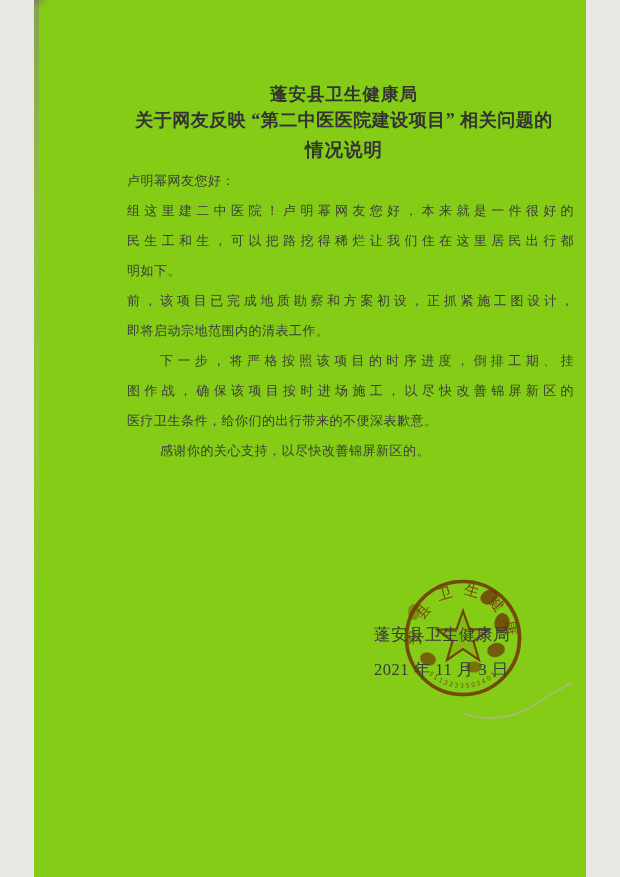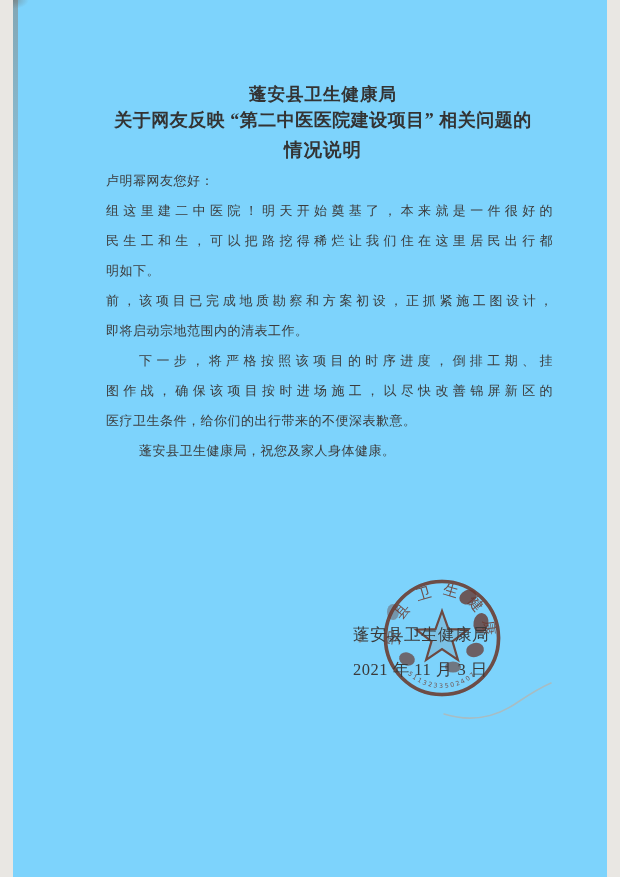--- a/index.html
+++ b/index.html
@@ -1,18 +1,18 @@
 <!DOCTYPE html>
 <html><head>
 <meta charset="utf-8">
 <style>
   html,body{margin:0;padding:0;background:#e9e7e3;}
   .page{
-    position:relative;width:594px;height:877px;margin:0 auto;
-    background:#7dd3fc;overflow:hidden;
+    position:relative;width:552px;height:877px;margin:0 auto;
+    background:#84cc16;overflow:hidden;
     font-family:"Liberation Serif","DejaVu Serif",serif;
     color:#3a3a3a;
   }
   
   .scan-edge{position:absolute;left:0;top:0;width:5px;height:700px;z-index:0;
     background:linear-gradient(180deg,rgba(135,130,122,.55),rgba(165,160,152,.35) 28%,rgba(190,186,180,.18) 60%,rgba(200,196,190,0) 96%);}
   .scan-corner{position:absolute;left:0;top:0;width:16px;height:9px;z-index:0;
     background:radial-gradient(ellipse at 0 0,rgba(110,105,98,.5),rgba(110,105,98,0) 70%);}
   .speck{position:absolute;left:346px;top:636px;width:3px;height:7px;background:#9a948c;
     border-radius:2px;transform:rotate(15deg);opacity:.65;z-index:3;}
@@ -44,29 +44,29 @@
 
   <div class="scan-edge"></div>
   <div class="scan-corner"></div>
 
   <div class="title t1">蓬安县卫生健康局</div>
   <div class="title t2">关于网友反映 “第二中医医院建设项目” 相关问题的</div>
   <div class="title t3">情况说明</div>
 
   <div class="bodytext">
     <div class="bline salut">卢明幂网友您好：</div>
-    <div class="bline">组这里建二中医院！明天开始奠基了，本来就是一件很好的</div>
+    <div class="bline">组这里建二中医院！卢明幂网友您好，本来就是一件很好的</div>
     <div class="bline">民生工和生，可以把路挖得稀烂让我们住在这里居民出行都</div>
     <div class="bline endl">明如下。</div>
     <div class="bline">前，该项目已完成地质勘察和方案初设，正抓紧施工图设计，</div>
     <div class="bline endl">即将启动宗地范围内的清表工作。</div>
     <div class="bline ind">下一步，将严格按照该项目的时序进度，倒排工期、挂</div>
     <div class="bline">图作战，确保该项目按时进场施工，以尽快改善锦屏新区的</div>
     <div class="bline endl">医疗卫生条件，给你们的出行带来的不便深表歉意。</div>
-    <div class="bline ind endl">蓬安县卫生健康局，祝您及家人身体健康。</div>
+    <div class="bline ind endl">感谢你的关心支持，以尽快改善锦屏新区的。</div>
   </div>
 
   <svg class="seal" viewBox="0 0 160 160">
     <defs>
       <path id="arcTop" d="M 41,98.2 A 43,43 0 1 1 119,98.2" fill="none"></path>
       <path id="arcBottom" d="M 41.7,112.1 A 50,50 0 0 0 118.3,112.1" fill="none"></path>
     </defs>
     <circle cx="80" cy="80" r="56.5" fill="none" stroke="#d9452e" stroke-width="3.6" opacity="0.92"></circle>
     <circle cx="80" cy="80" r="58" fill="none" stroke="#d9452e" stroke-width="1" opacity="0.25"></circle>
     <polygon points="80,53 73.5,71.1 54.3,71.7 69.5,83.4 64.1,101.8 80,91 95.9,101.8 90.5,83.4 105.7,71.7 86.5,71.1" fill="rgba(217,69,46,0.12)" stroke="#d9452e" stroke-width="2.2" opacity="0.95"></polygon>

